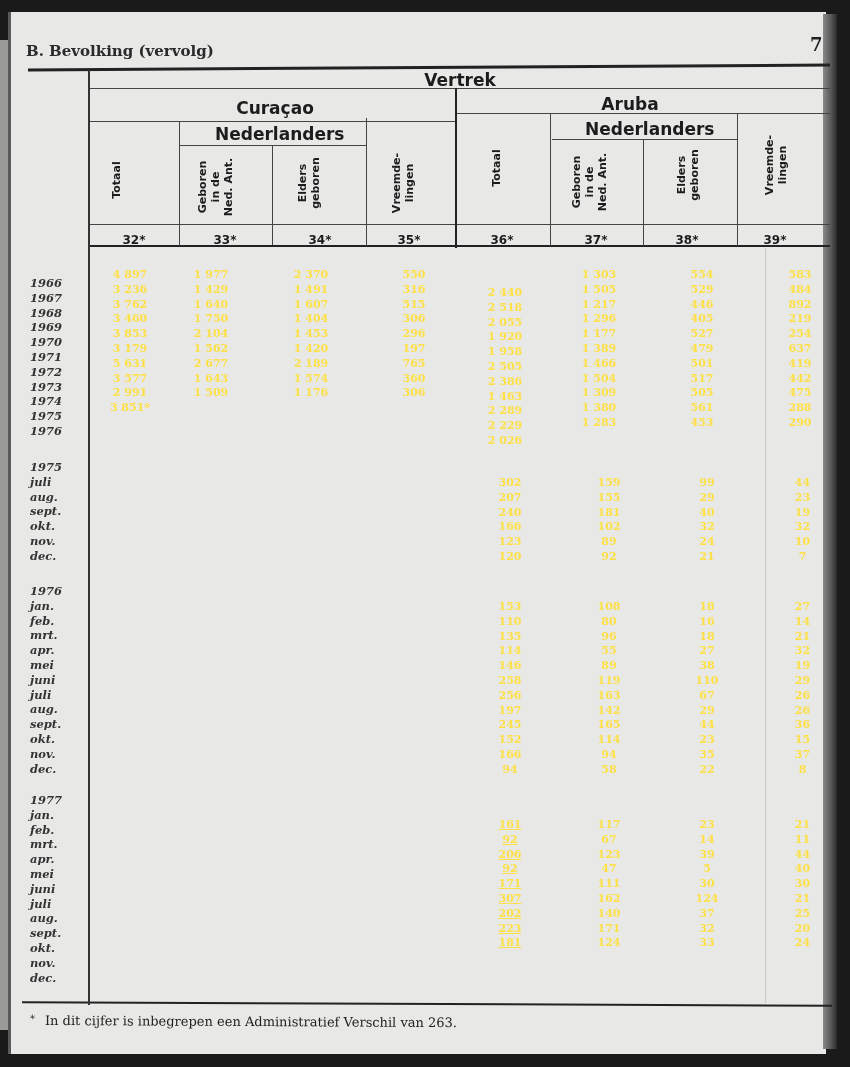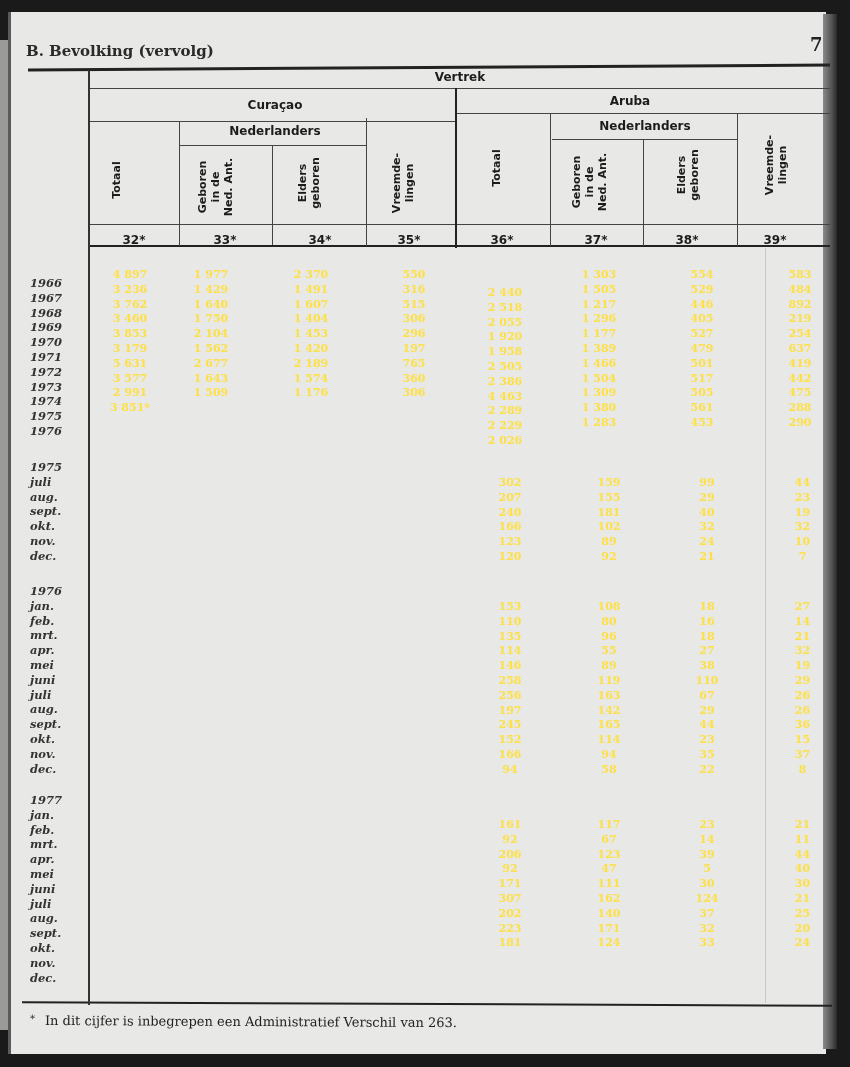--- a/index.html
+++ b/index.html
@@ -27,21 +27,21 @@
     font-family:"DejaVu Serif", serif; font-size:15px; font-weight:bold; color:#2a2a2a;
   }
   .page-number {
     position:absolute; left:810px; top:34px;
     font-size:18px; font-weight:bold; color:#222;
   }
   .thick-rule { position:absolute; background:#222; }
   .thin-rule { position:absolute; background:#444; }
   .hdr {
     position:absolute; font-family:"DejaVu Sans", sans-serif; font-weight:bold; color:#1c1c1c;
-    font-size:12px; text-align:center;
+    font-size:17px; text-align:center;
   }
   .vert {
     position:absolute; font-family:"DejaVu Sans", sans-serif; font-weight:bold; color:#1c1c1c;
     font-size:11px; line-height:13px; text-align:center;
     transform:rotate(-90deg); transform-origin:center center; white-space:pre;
   }
   .colnum {
     position:absolute; top:225px; font-family:"DejaVu Sans", sans-serif; font-weight:bold; font-size:12px; color:#1c1c1c;
     text-align:center; width:60px;margin-top:8px;
   }
@@ -227,21 +227,21 @@
     <div>&nbsp;</div>
   </div>
 <div class="col" style="left:480px;top:286px;width:50px;">
     <div>2 440</div>
     <div>2 518</div>
     <div>2 055</div>
     <div>1 920</div>
     <div>1 958</div>
     <div>2 505</div>
     <div>2 386</div>
-    <div>4 463</div>
+    <div>1 463</div>
     <div>2 289</div>
     <div>2 229</div>
     <div>2 026</div>
   </div>
 <div class="col" style="left:570px;top:268px;width:58px;">
     <div>1 303</div>
     <div>1 505</div>
     <div>1 217</div>
     <div>1 296</div>
     <div>1 177</div>
@@ -362,21 +362,21 @@
     <div>19</div>
     <div>29</div>
     <div>26</div>
     <div>26</div>
     <div>36</div>
     <div>15</div>
     <div>37</div>
     <div>8</div>
   </div>
 
-<div class="col" style="left:490px;top:818px;width:40px;">
+<div class="col" style="left:490px;top:818px;width:40px;text-decoration:underline;">
     <div>161</div>
     <div>92</div>
     <div>206</div>
     <div>92</div>
     <div>171</div>
     <div>307</div>
     <div>202</div>
     <div>223</div>
     <div>181</div>
   </div>

